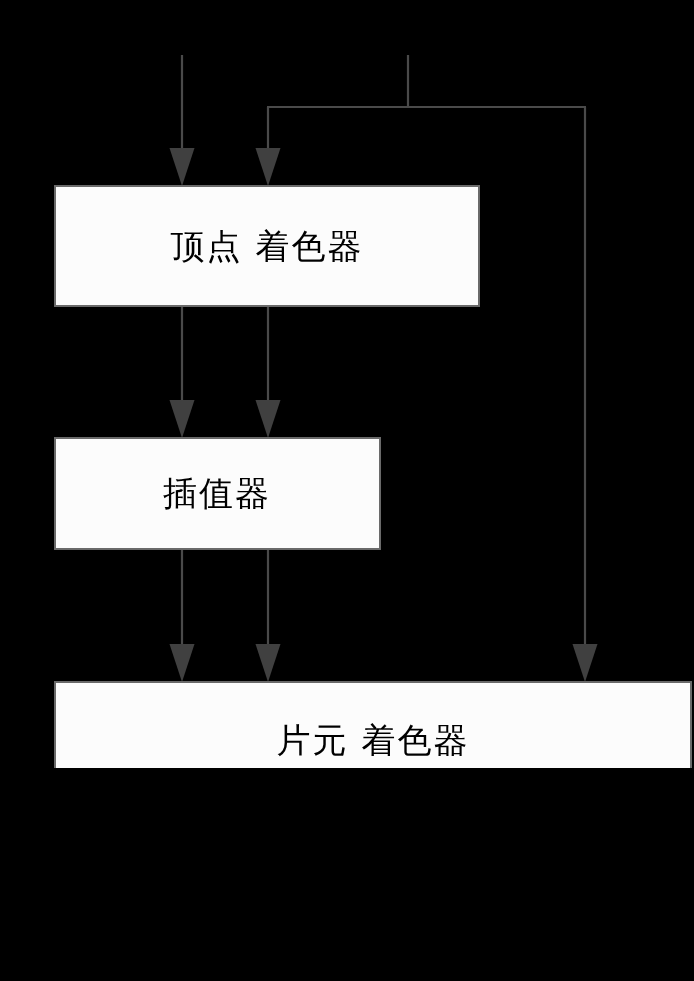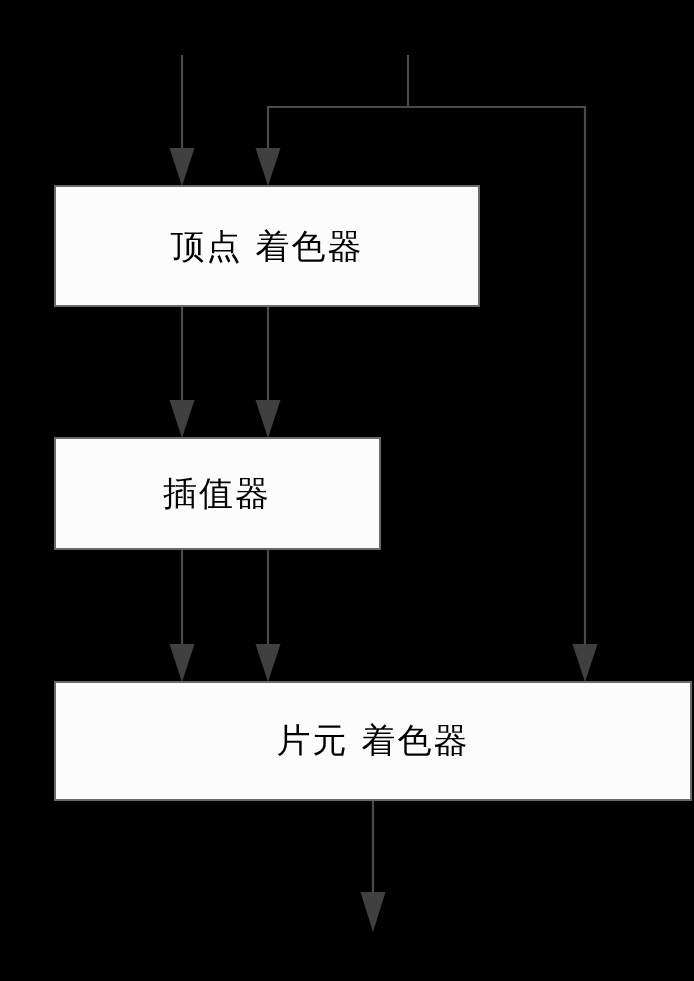--- a/index.html
+++ b/index.html
@@ -7,21 +7,21 @@
     margin: 0;
     padding: 0;
     background: #000000;
   }
   body {
     font-family: "DejaVu Sans", "Liberation Sans", sans-serif;
   }
   #canvas {
     position: relative;
     width: 694px;
-    height: 981px;
+    height: 768px;
     background: #000000;
     overflow: hidden;
   }
   #diagram-svg {
     position: absolute;
     left: 0;
     top: 0;
     width: 694px;
     height: 981px;
     display: block;

